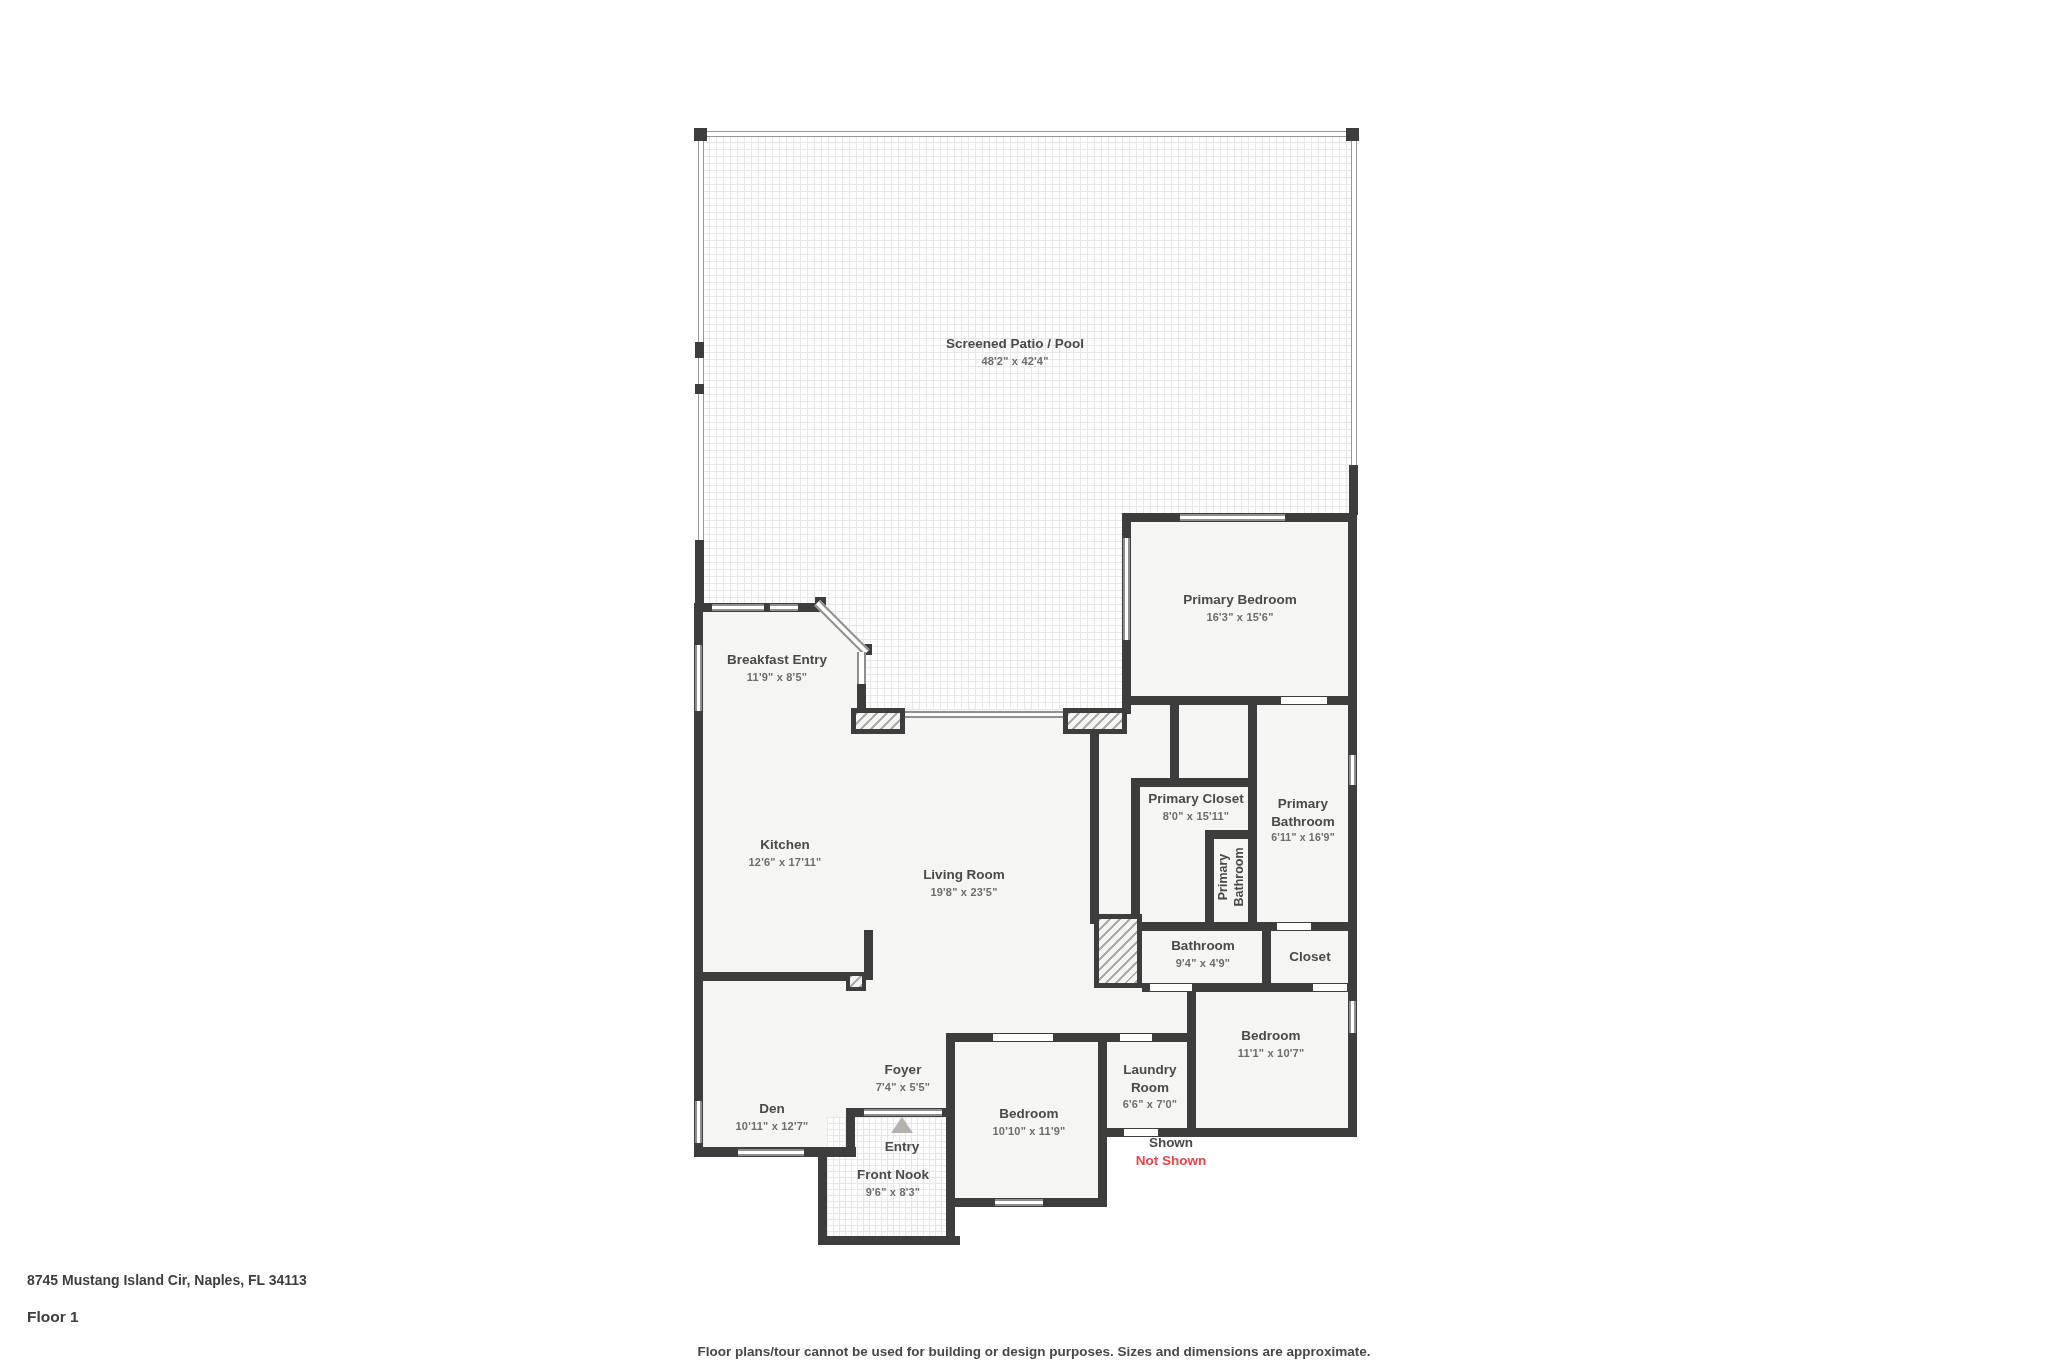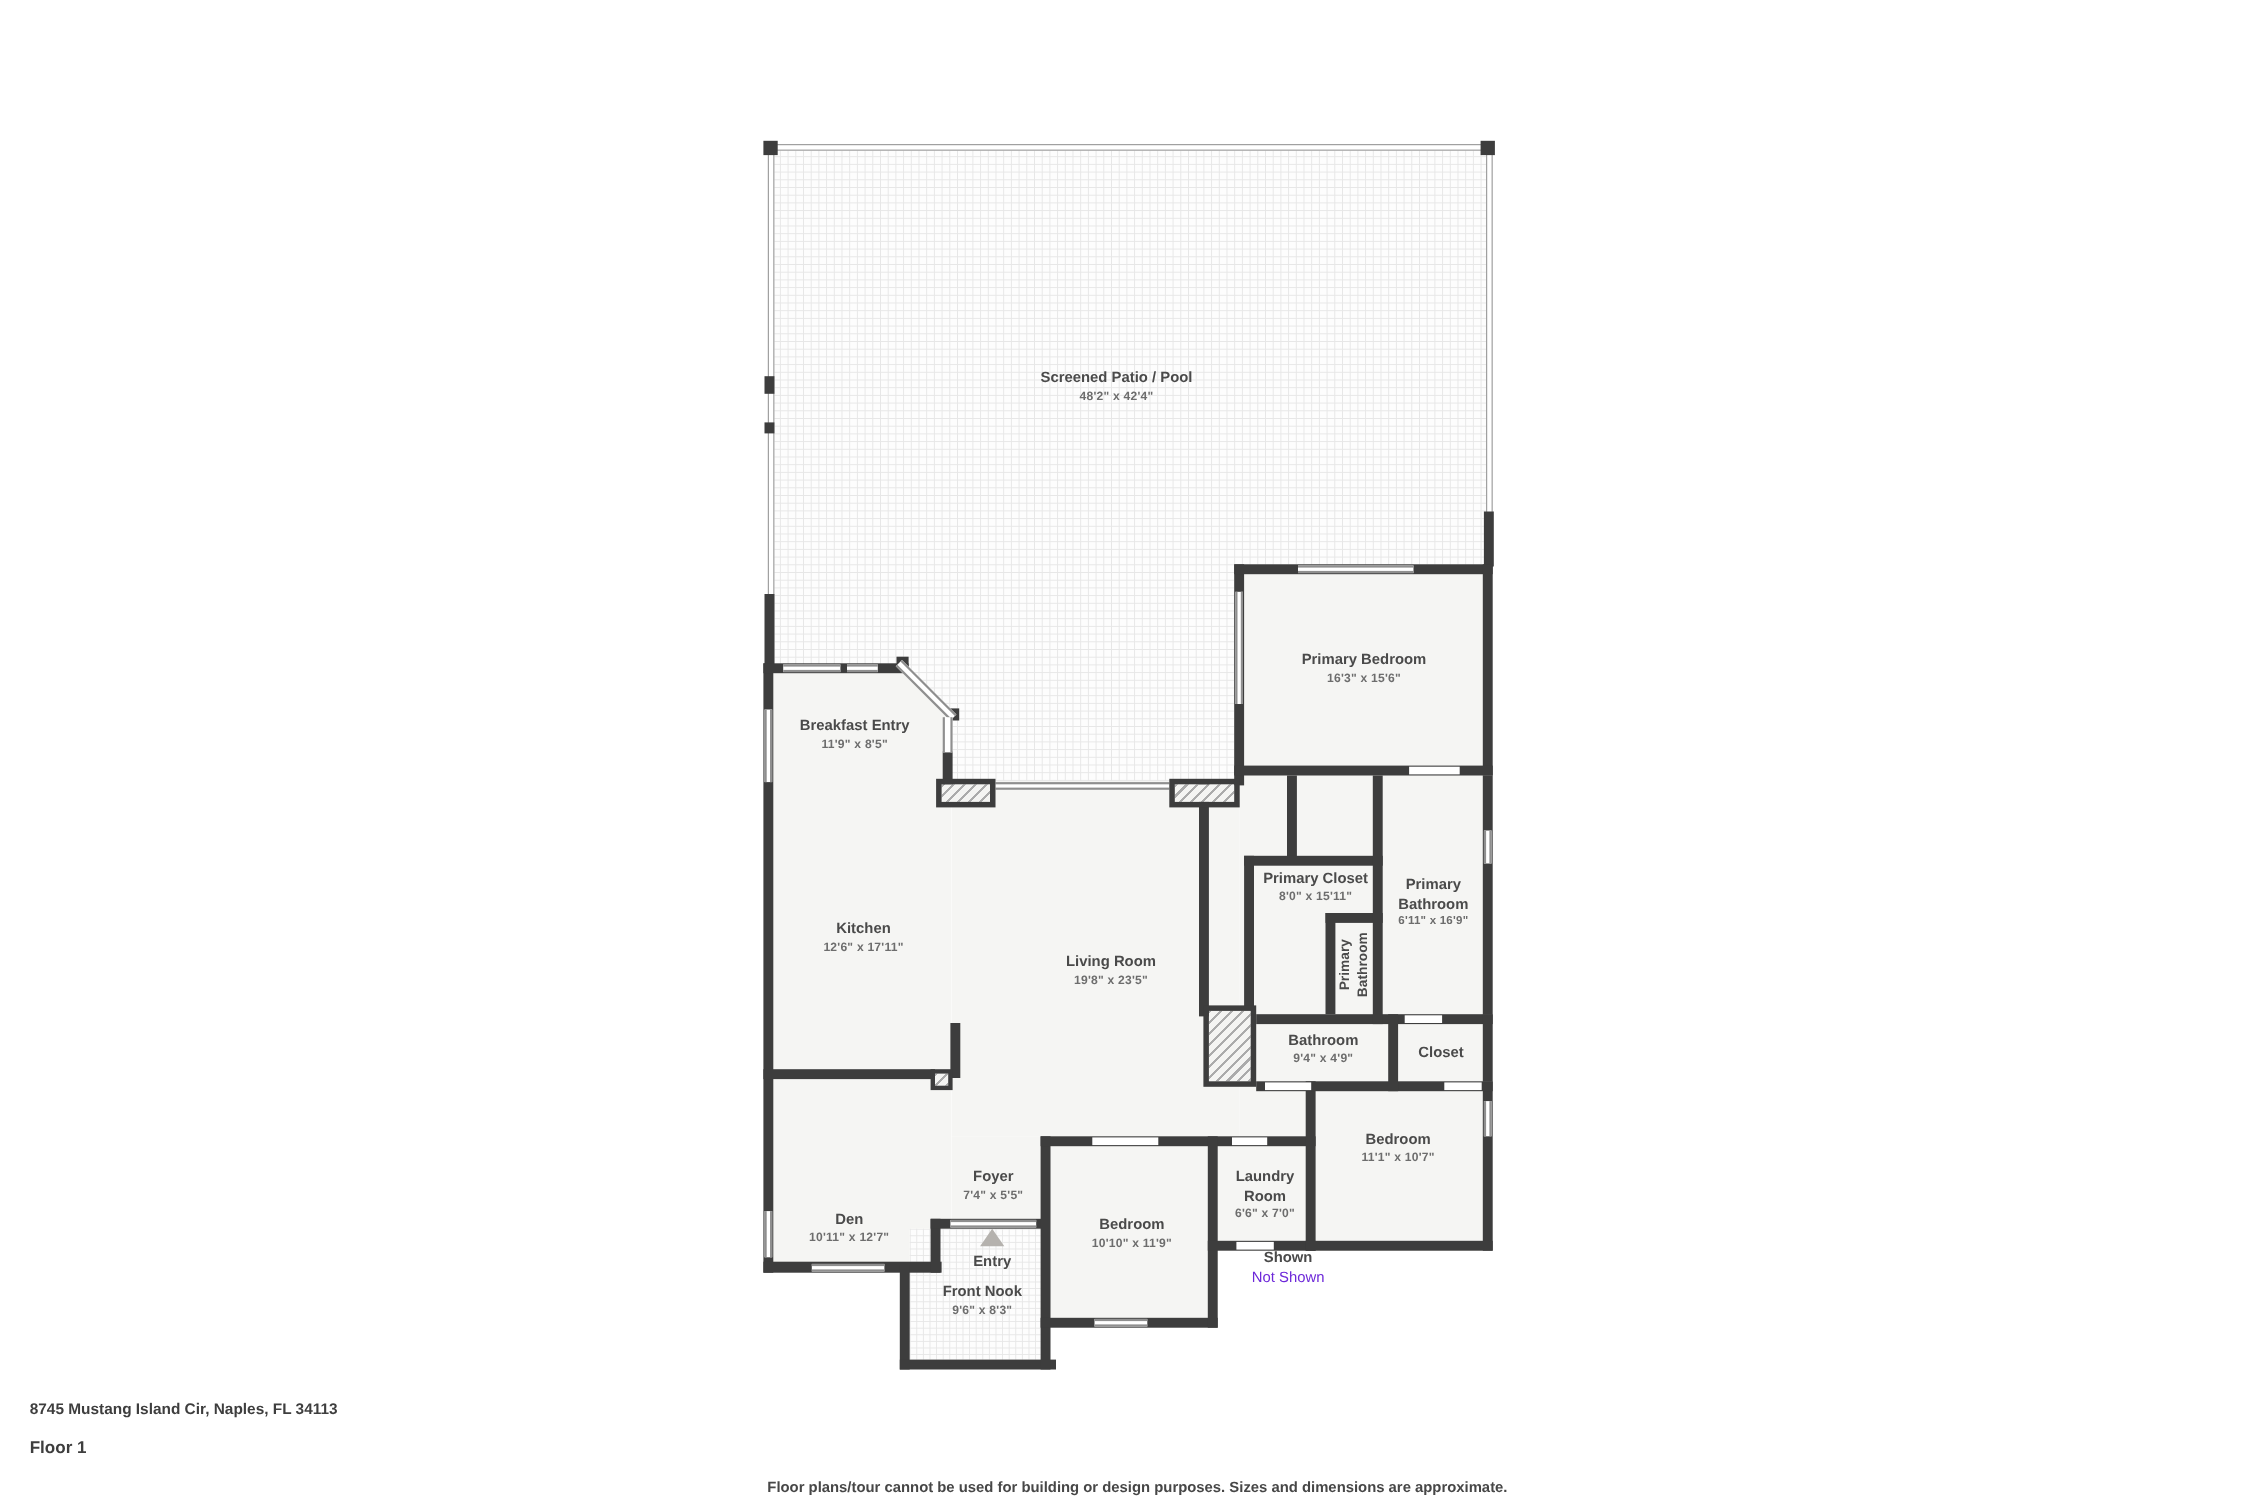--- a/index.html
+++ b/index.html
@@ -13,21 +13,21 @@
                      linear-gradient(90deg,#e7e7e7 1px,transparent 1px);
     background-size:7px 7px;}
   .hatch{position:absolute;border:5px solid #3d3d3d;box-sizing:border-box;
     background:repeating-linear-gradient(135deg,#ababab 0 2px,#f4f4f2 2px 7px);}
   .win-h{position:absolute;background:#ffffff;border-top:2px solid #8f8f8f;border-bottom:2px solid #8f8f8f;box-sizing:border-box;}
   .win-v{position:absolute;background:#ffffff;border-left:2px solid #8f8f8f;border-right:2px solid #8f8f8f;box-sizing:border-box;}
   .opening{position:absolute;background:#ffffff;}
   .label{position:absolute;transform:translate(-50%,-50%);text-align:center;
     color:#4a4a4a;font-weight:700;font-size:13.5px;line-height:1.3;white-space:nowrap;z-index:30;}
   .label .dims{display:block;font-size:11px;color:#6d6d6d;font-weight:700;letter-spacing:.2px;margin-top:1px;white-space:nowrap;}
-  .label .note{display:block;font-size:13.5px;color:#6d28d9;font-weight:400;}
+  .label .note{display:block;font-size:13.5px;color:#ef4444;font-weight:700;}
   .label.wrap{white-space:normal;width:92px;}
   .label.wrap-sm{white-space:normal;width:72px;}
   .label.vertical{transform:translate(-50%,-50%) rotate(-90deg);white-space:normal;width:92px;}
   .tri{position:absolute;width:0;height:0;border-left:11px solid transparent;
     border-right:11px solid transparent;border-bottom:16px solid #b5b2ae;z-index:25;}
   .footer-text{position:absolute;color:#3e3e3e;font-weight:700;}
 </style>
 </head>
 <body>
 
@@ -129,21 +129,21 @@
     <span class="dims">16'3" x 15'6"</span>
   </div>
   <div class="label" style="left:777px;top:667px">
     <span>Breakfast Entry</span>
     <span class="dims">11'9" x 8'5"</span>
   </div>
   <div class="label" style="left:785px;top:852px">
     <span>Kitchen</span>
     <span class="dims">12'6" x 17'11"</span>
   </div>
-  <div class="label" style="left:1010px;top:882px">
+  <div class="label" style="left:964px;top:882px">
     <span>Living Room</span>
     <span class="dims">19'8" x 23'5"</span>
   </div>
   <div class="label" style="left:1196px;top:806px">
     <span>Primary Closet</span>
     <span class="dims">8'0" x 15'11"</span>
   </div>
   <div class="label vertical" style="left:1231px;top:877px;font-size:12.5px">
     <span>Primary Bathroom</span>
   </div>

